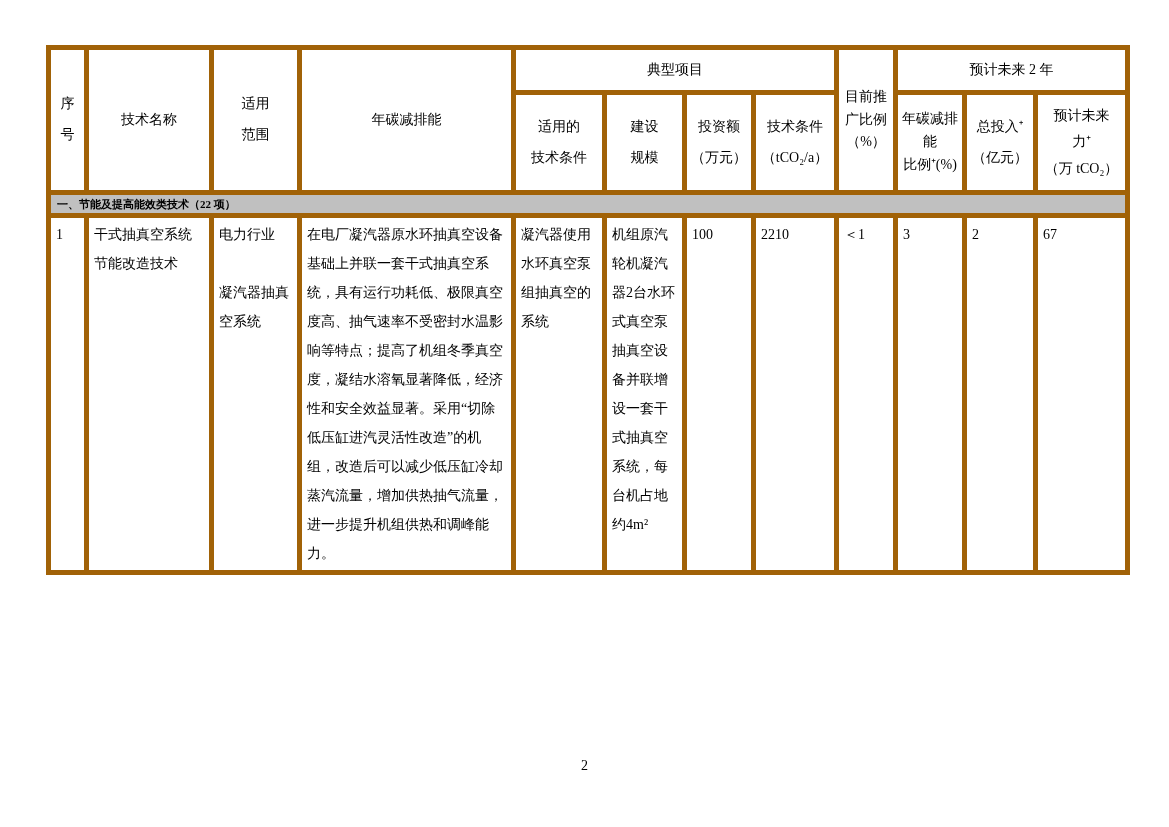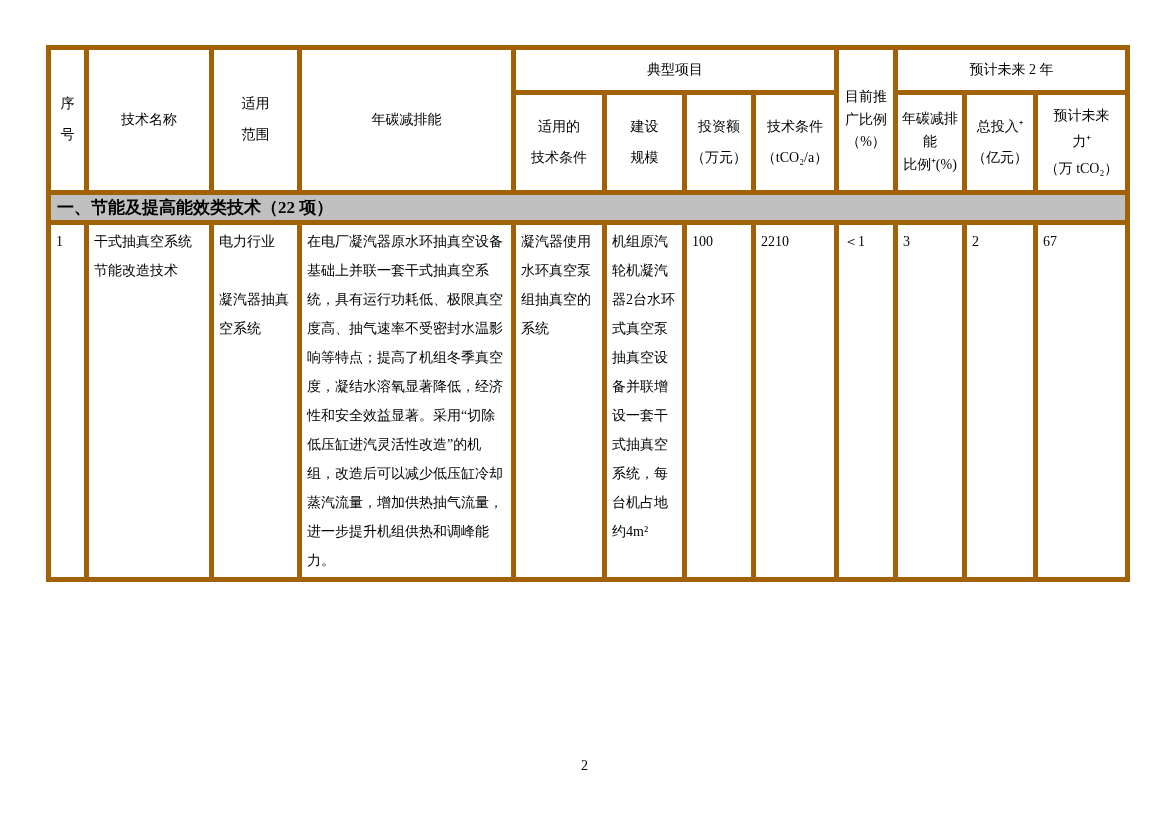--- a/index.html
+++ b/index.html
@@ -35,21 +35,21 @@
   }
   th.lh-tight { line-height: 1.64; }
   th.lh-mid   { line-height: 1.9; }
   tr.hrow1 { height: 45px; }
   tr.hrow2 { height: 100px; }
   
   tr.section-row { height: 23px; }
   tr.section-row td {
     background: #c0c0c0;
     font-weight: bold;
-    font-size: 17px;
+    font-size: 11px;
     text-align: left;
     vertical-align: middle;
     padding: 1px 6px;
     white-space: nowrap;
     margin-top: 38px;
   }
   
   tr.data-row { height: 287px; }
   tr.data-row td {
     vertical-align: top;

